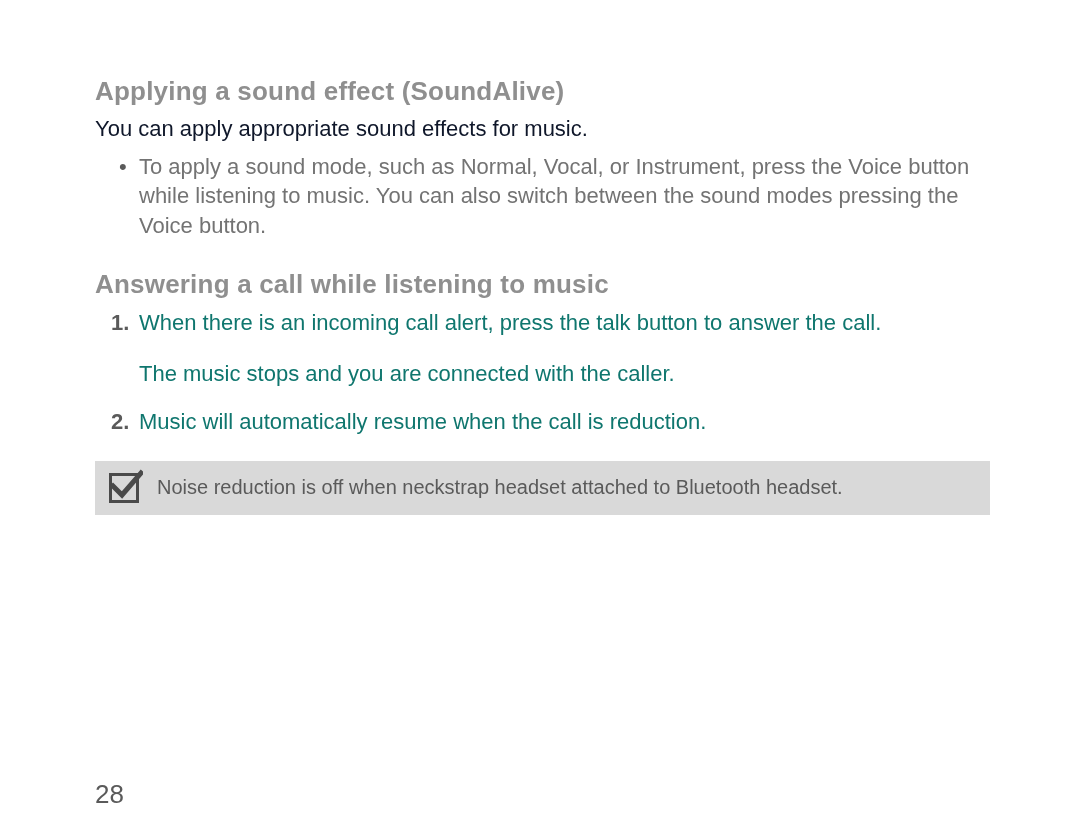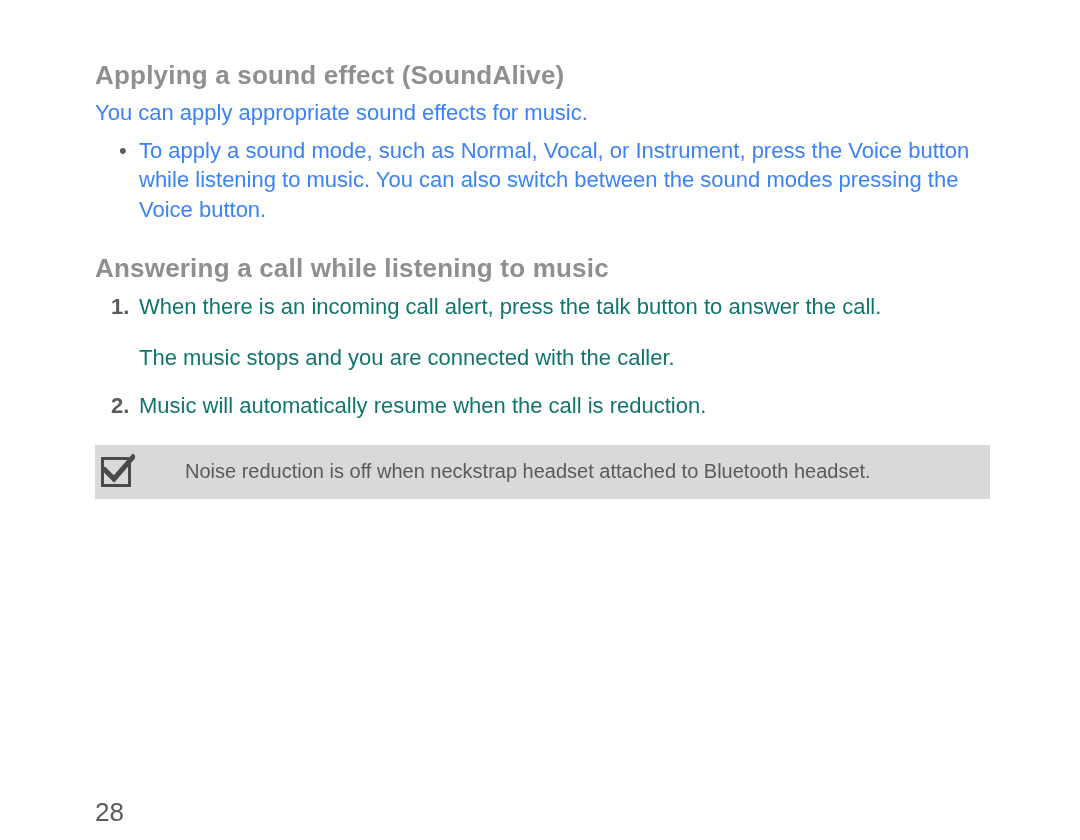--- a/index.html
+++ b/index.html
@@ -15,39 +15,39 @@
     position: relative;
     box-sizing: border-box;
     width: 1080px;
     height: 840px;
     padding: 60px 90px 0 95px;
   }
   h2.section {
     font-size: 26px;
     font-weight: bold;
     color: #8f8f8f;
-    margin: 0 0 8px 0;
+    margin: 16px 0 8px 0;
     letter-spacing: 0.2px;
   }
   p.body {
     font-size: 22px;
     line-height: 1.3;
     margin: 0 0 8px 0;
-    color: #3b82f6;
+    color: #0f172a;
   }
   ul.bullets {
     list-style: none;
     margin: 0 0 28px 0;
     padding: 0 0 0 44px;
   }
   ul.bullets > li {
     position: relative;
     font-size: 22px;
     line-height: 1.35;
-    color: #3b82f6;
+    color: #737373;
     padding-left: 0;
   }
   ul.bullets > li::before {
     content: "•";
     position: absolute;
     left: -20px;
     top: 0;
     font-size: 22px;
     color: #5a5a5a;
   }
@@ -75,23 +75,22 @@
     color: #5a5a5a;
   }
   .step-sub {
     display: block;
     margin-top: 22px;
   }
   .note-box {
     display: flex;
     align-items: center;
     background: #d9d9d9;
-    padding: 12px 6px;
+    padding: 12px 14px;
     margin-top: 8px;
-    gap: 36px;
   }
   .note-icon {
     width: 30px;
     height: 30px;
     border: 3px solid #4a4a4a;
     box-sizing: border-box;
     margin-right: 18px;
     position: relative;
     flex-shrink: 0;
     background: #d9d9d9;
@@ -103,21 +102,21 @@
     width: 34px;
     height: 34px;
   }
   .note-text {
     font-size: 20px;
     color: #5a5a5a;
   }
   .page-number {
     position: absolute;
     left: 95px;
-    bottom: 12px;
+    bottom: 30px;
     font-size: 26px;
     color: #5a5a5a;
   }
 </style>
 </head>
 <body>
 
 <div class="page">
 
   <h2 class="section">Applying a sound effect (SoundAlive)</h2>

